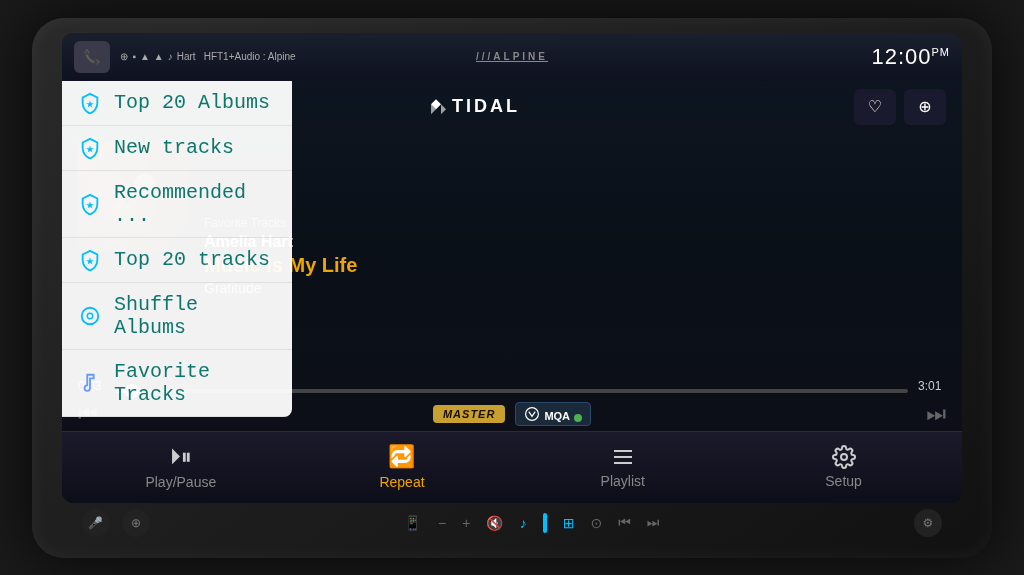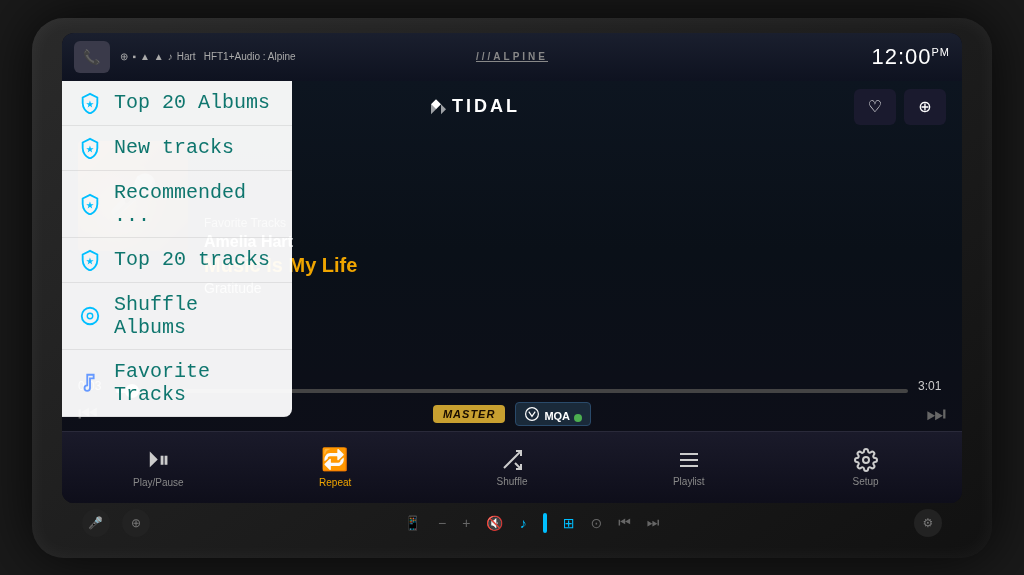--- a/index.html
+++ b/index.html
@@ -385,21 +385,21 @@
     .ctrl-icon {
       font-size: 22px;
       color: #ccc;
     }
 
     .ctrl-icon.active {
       color: #f0a500;
     }
 
     .ctrl-label {
-      font-size: 10px;
+      font-size: 14px;
       color: #888;
     }
 
     .ctrl-label.active {
       color: #f0a500;
     }
 
     
     .device-bottom {
       display: flex;
@@ -597,26 +597,20 @@
           <div class="ctrl-btn">
             <span class="ctrl-icon">⏵⏸</span>
             <span class="ctrl-label">Play/Pause</span>
           </div>
 
           <div class="ctrl-btn">
             <span class="ctrl-icon active">🔁</span>
             <span class="ctrl-label active">Repeat</span>
           </div>
 
-          <div class="ctrl-btn">
-            <svg width="24" height="24" viewBox="0 0 24 24" fill="none" stroke="#ccc" stroke-width="2">
-              <path d="M16 3h5v5M4 20L21 3M21 16v5h-5M15 15l6 6"></path>
-            </svg>
-            <span class="ctrl-label">Shuffle</span>
-          </div>
 
           <div class="ctrl-btn">
             <svg width="24" height="24" viewBox="0 0 24 24" fill="none" stroke="#ccc" stroke-width="2">
               <line x1="3" y1="6" x2="21" y2="6"></line>
               <line x1="3" y1="12" x2="21" y2="12"></line>
               <line x1="3" y1="18" x2="21" y2="18"></line>
             </svg>
             <span class="ctrl-label">Playlist</span>
           </div>
 

